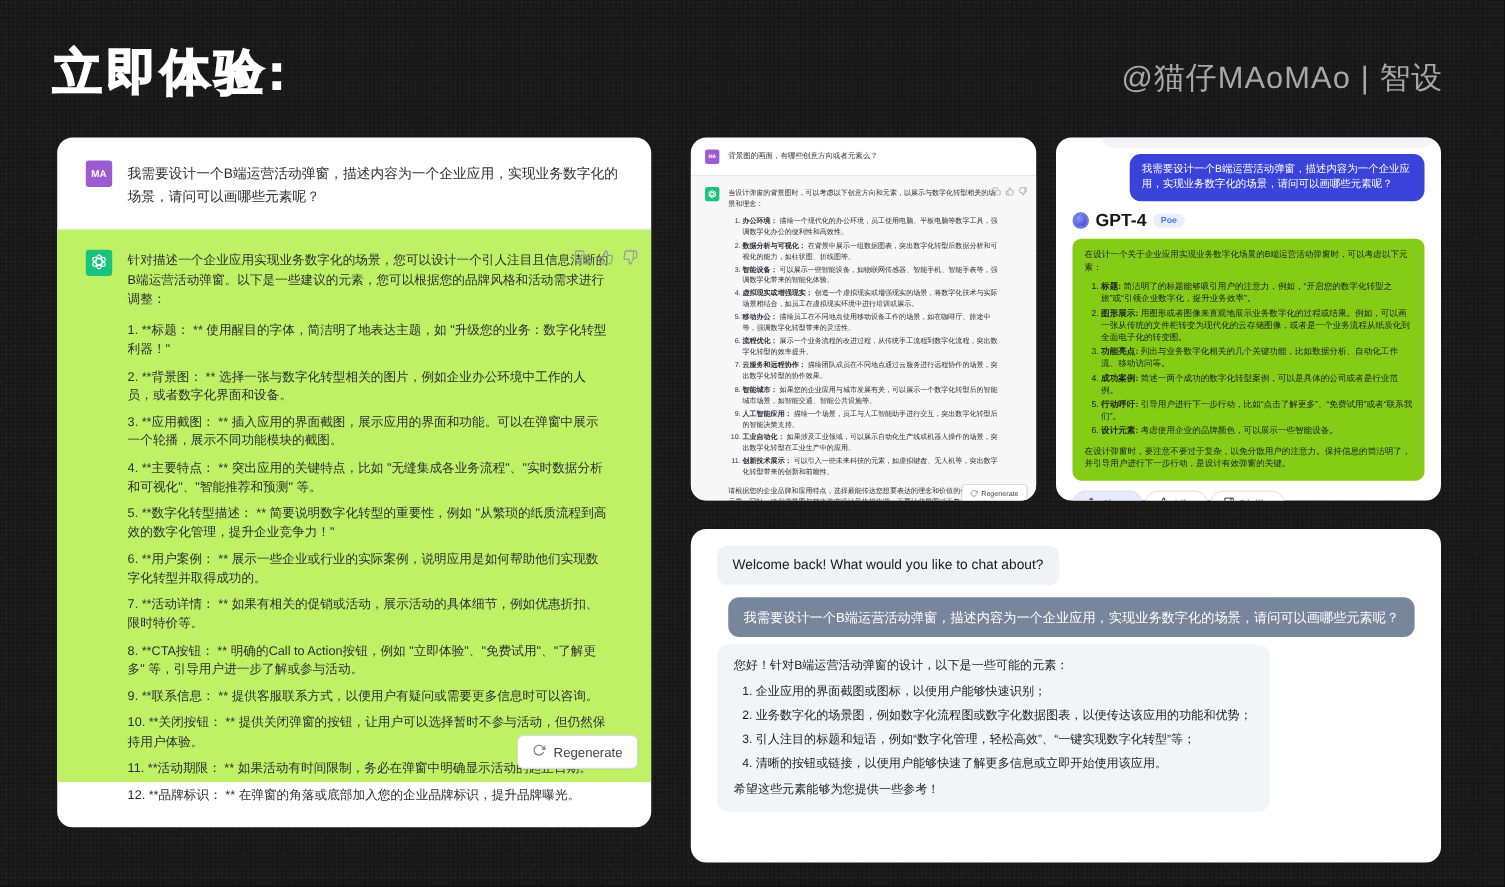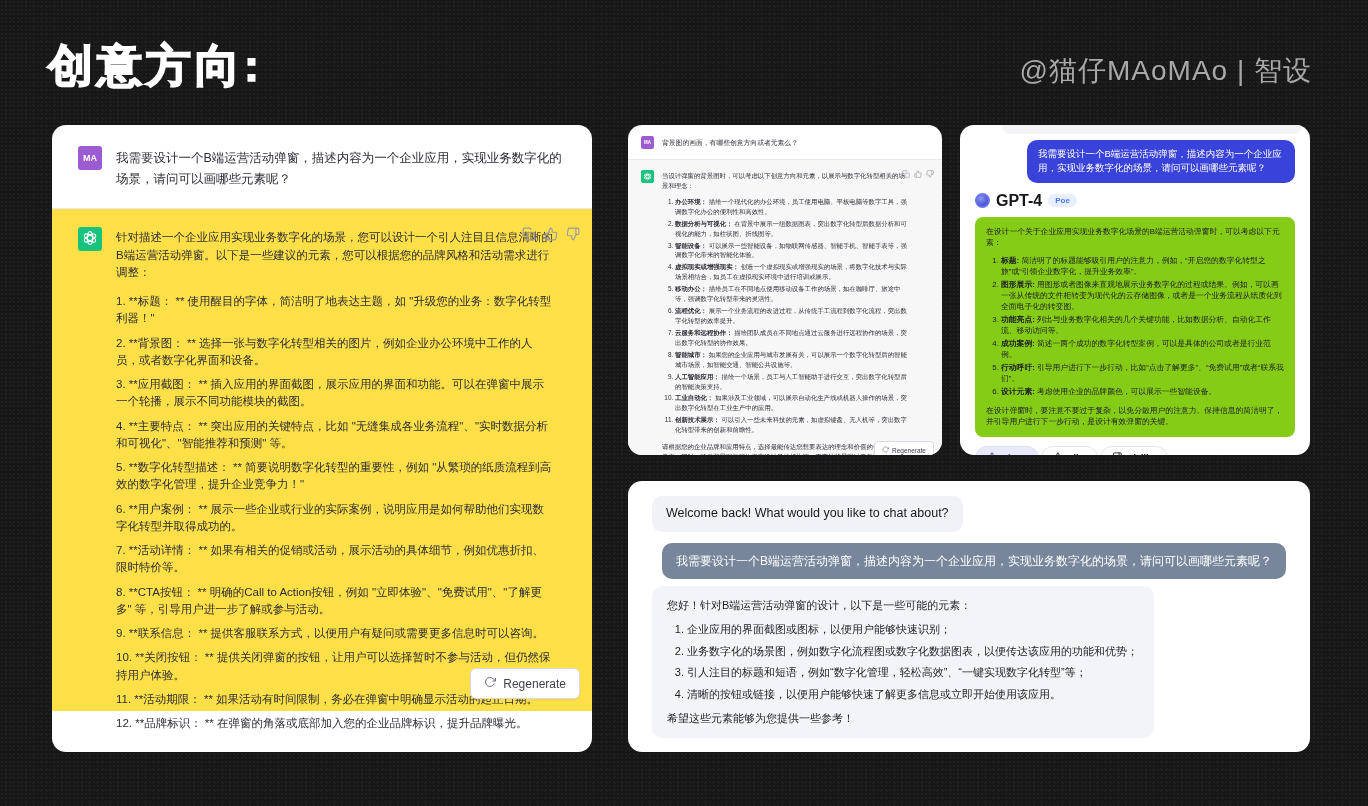--- a/index.html
+++ b/index.html
@@ -20,30 +20,30 @@
     -webkit-text-stroke:1.6px #fff;
   }
   .page-credit{
     position:absolute; right:56px; top:52px;
     color:#a8a8a8; font-size:28px; font-weight:500; letter-spacing:1px;
   }
   .panel{ position:absolute; background:#fff; border-radius:14px; overflow:hidden; }
   .panel-left{ left:52px; top:125px; width:540px; height:627px; }
   .panel-mid{ left:628px; top:125px; width:314px; height:330px; }
   .panel-poe{ left:960px; top:125px; width:350px; height:330px; }
-  .panel-bottom{ left:628px; top:481px; width:682px; height:271px; }
+  .panel-bottom{ left:628px; top:481px; width:682px; height:303px; }
 
   
   .lp-user{ display:flex; gap:14px; padding:21px 26px 19px; }
   .avatar{ width:24px; height:24px; border-radius:3px; color:#fff; font-size:9px; font-weight:bold;
            display:flex; align-items:center; justify-content:center; flex:0 0 auto; }
   .avatar.ma{ background:#9d5bd2; }
   .avatar.gpt{ background:#19c37d; }
   .lp-user-text{ font-size:12.5px; line-height:1.65; color:#2d2d35; padding-top:2px; }
-  .lp-assist{ background:#fde047; border-top:1px solid #e8e8ec; position:relative;
+  .lp-assist{ background:#bef264; border-top:1px solid #e8e8ec; position:relative;
               padding:18px 26px 16px; height:503px; }
   .lp-row{ display:flex; gap:14px; }
   .lp-body{ font-size:11.5px; line-height:1.5; color:#2d2d35; padding-top:2px; width:438px; }
   .lp-body .intro{ margin-bottom:12px; }
   .litem{ margin-bottom:7px; }
   .actions{ position:absolute; top:18px; right:12px; display:flex; gap:8px; }
   .icon-btn{ color:#9b9ba6; background:none; border:none; cursor:pointer; line-height:0; }
   .regen-btn{
     position:absolute; right:12px; bottom:12px;
     display:flex; align-items:center; gap:7px;
@@ -107,21 +107,21 @@
     font-size:11px; line-height:1.5; color:#1c1e24; width:502px; }
   .bp-reply ol{ padding-left:20px; margin:8px 0; }
   .bp-reply li{ margin-bottom:5px; }
   b{ font-weight:bold; }
 </style>
 </head>
 <body>
 
 <div class="stage">
 
-  <div class="page-title">创意方向:</div>
+  <div class="page-title">立即体验:</div>
   <div class="page-credit">@猫仔MAoMAo | 智设</div>
 
   <div class="panel panel-left">
     <div class="lp-user">
       <div class="avatar ma">MA</div>
       <div class="lp-user-text">我需要设计一个B端运营活动弹窗，描述内容为一个企业应用，实现业务数字化的场景，请问可以画哪些元素呢？</div>
     </div>
     <div class="lp-assist">
       <div class="actions">
         <button class="icon-btn" aria-label="copy">

